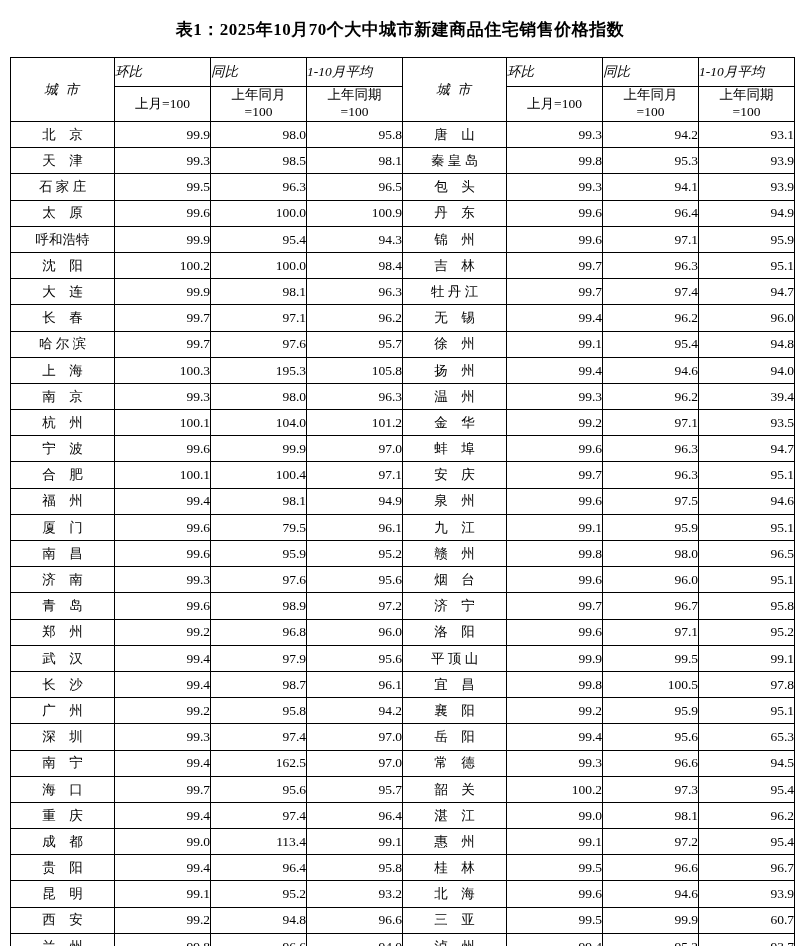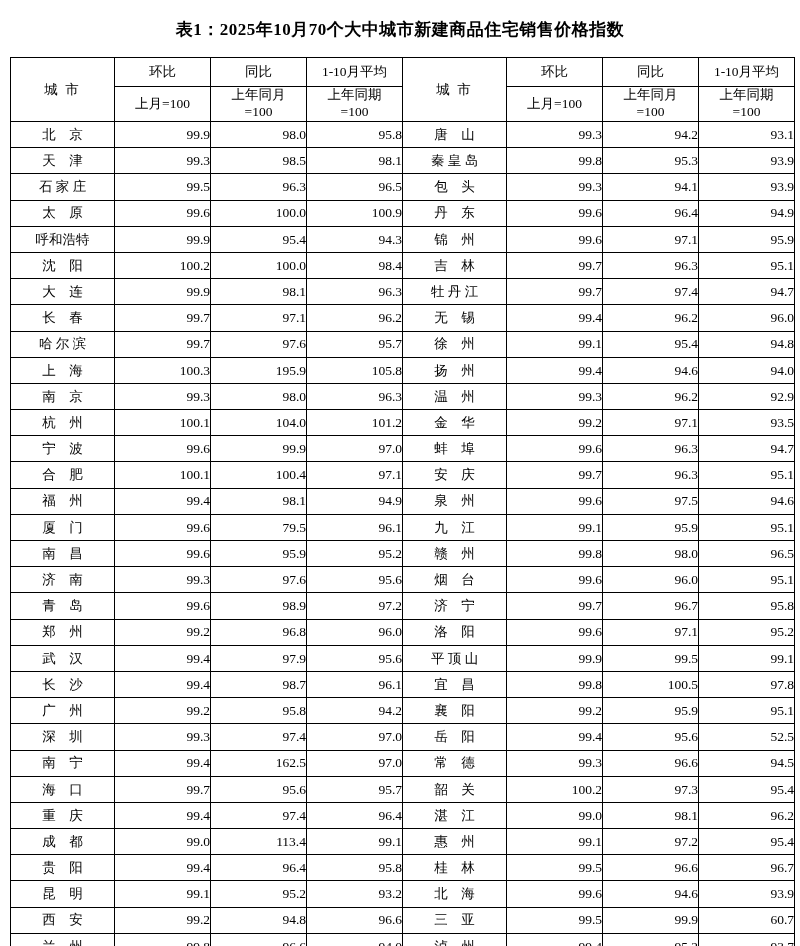--- a/index.html
+++ b/index.html
@@ -43,22 +43,22 @@
     padding: 0;
     line-height: 1.15;
   }
   
   table.main {
     border-top: 1.6px solid #000;
     border-bottom: 1.6px solid #000;
   }
   .hdr-top td {
     height: 28px;
-    text-align: center;
     vertical-align: middle;
+    font-style: italic;
   }
   .hdr-bot td {
     height: 34px;
     text-align: center;
     vertical-align: middle;
     font-size: 12.5px;
   }
   .city-head {
     text-align: center;
     vertical-align: middle;
@@ -228,36 +228,36 @@
           <td class="num">97.6</td>
           <td class="num">95.7</td>
           <td class="city">徐　州</td>
           <td class="num">99.1</td>
           <td class="num">95.4</td>
           <td class="num">94.8</td>
         </tr>
         <tr>
           <td class="city">上　海</td>
           <td class="num">100.3</td>
-          <td class="num">195.9</td>
+          <td class="num">195.3</td>
           <td class="num">105.8</td>
           <td class="city">扬　州</td>
           <td class="num">99.4</td>
           <td class="num">94.6</td>
           <td class="num">94.0</td>
         </tr>
         <tr>
           <td class="city">南　京</td>
           <td class="num">99.3</td>
           <td class="num">98.0</td>
           <td class="num">96.3</td>
           <td class="city">温　州</td>
           <td class="num">99.3</td>
           <td class="num">96.2</td>
-          <td class="num">92.9</td>
+          <td class="num">39.4</td>
         </tr>
         <tr>
           <td class="city">杭　州</td>
           <td class="num">100.1</td>
           <td class="num">104.0</td>
           <td class="num">101.2</td>
           <td class="city">金　华</td>
           <td class="num">99.2</td>
           <td class="num">97.1</td>
           <td class="num">93.5</td>
@@ -373,21 +373,21 @@
           <td class="num">95.1</td>
         </tr>
         <tr>
           <td class="city">深　圳</td>
           <td class="num">99.3</td>
           <td class="num">97.4</td>
           <td class="num">97.0</td>
           <td class="city">岳　阳</td>
           <td class="num">99.4</td>
           <td class="num">95.6</td>
-          <td class="num">52.5</td>
+          <td class="num">65.3</td>
         </tr>
         <tr>
           <td class="city">南　宁</td>
           <td class="num">99.4</td>
           <td class="num">162.5</td>
           <td class="num">97.0</td>
           <td class="city">常　德</td>
           <td class="num">99.3</td>
           <td class="num">96.6</td>
           <td class="num">94.5</td>

